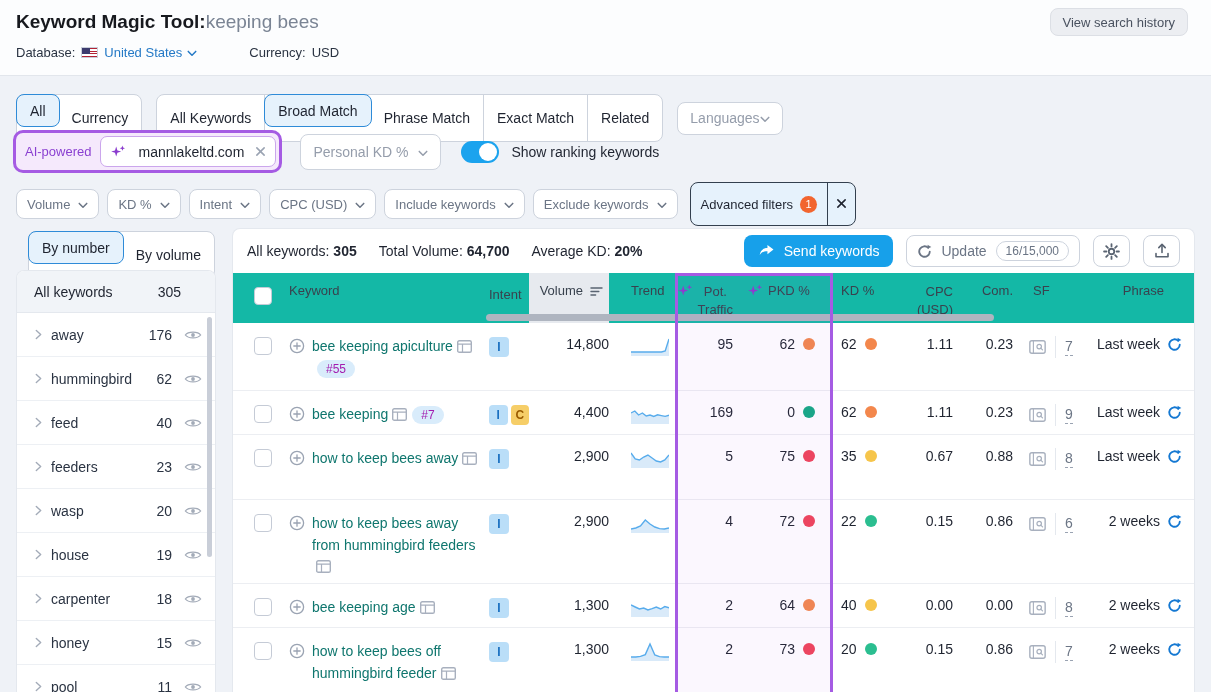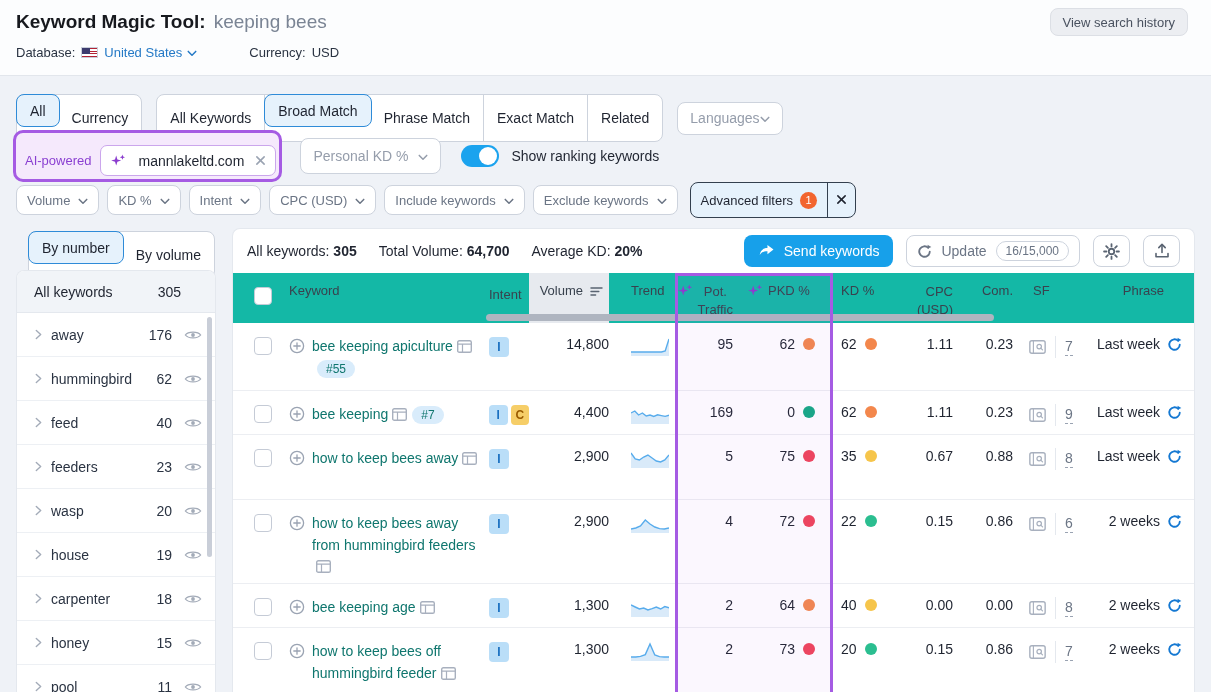--- a/index.html
+++ b/index.html
@@ -5,51 +5,51 @@
   * { margin:0; padding:0; box-sizing:border-box; }
   html,body { width:1211px; height:692px; }
   body {
     position:relative; overflow:hidden;
     background:#EFF2F7;
     font-family:"Liberation Sans", sans-serif;
     color:#1F2430; font-size:14px;
   }
   
   .top { position:absolute; left:0; top:0; width:100%; height:76px; background:#FCFDFE; border-bottom:1px solid #E2E6EC; }
-  .title-row { position:absolute; left:16px; top:11px; font-size:19px; display:flex; gap:8px; }
+  .title-row { position:absolute; left:16px; top:11px; font-size:19px; display:flex; }
   .title-main { font-weight:700; color:#17191E; }
   .title-query { color:#7A8494; }
   .view-history { position:absolute; right:23px; top:8px; height:28px; padding:0 12px; background:#ECEEF2; border:1px solid #DCDFE5; border-radius:8px; color:#4A5260; font-size:13px; display:flex; align-items:center; cursor:pointer; }
   .meta-row { position:absolute; left:16px; top:45px; display:flex; align-items:center; gap:6px; font-size:13px; color:#2A3342; }
   .flag { width:17px; height:11px; background:repeating-linear-gradient(180deg,#B22234 0 1.3px,#fff 1.3px 2.6px); position:relative; border:0.5px solid #C9CFDA; }
   .flag::after { content:""; position:absolute; left:0; top:0; width:8px; height:6px; background:#3C3B6E; }
   .db-link { color:#2479C6; display:flex; align-items:center; gap:5px; cursor:pointer; }
   .meta-gap { width:40px; }
   
   .tabs-row { position:absolute; top:94px; left:16px; display:flex; gap:14px; align-items:center; }
   .seg { display:flex; background:#fff; border:1px solid #CDD3DD; border-radius:8px; height:48px; }
   .seg-item { padding:0 13px; display:flex; align-items:center; font-size:14px; color:#1F2430; border-right:1px solid #CDD3DD; cursor:pointer; white-space:nowrap; }
   .seg-item:last-child { border-right:none; }
   .seg-item.sel { background:#E6F2FC; border:1px solid #2E8BD8; border-radius:8px; margin:-1px; height:33px; position:relative; z-index:1; }
   .lang-btn { height:33px; border:1px solid #CDD3DD; border-radius:8px; background:#fff; color:#959DAB; font-size:14px; padding:0 12px; display:flex; align-items:center; cursor:pointer; }
   
   .ai-row { position:absolute; top:130px; left:13px; display:flex; align-items:center; gap:12px; }
-  .ai-wrap { display:flex; align-items:center; border:3px solid #A55BE3; border-radius:10px; background:#F5E9FC; padding:12px 3px 3px 0; }
+  .ai-wrap { display:flex; align-items:center; border:3px solid #A55BE3; border-radius:10px; background:#F5E9FC; padding:3px 3px 3px 0; }
   .ai-label { color:#8A3FD1; font-size:13px; padding:0 9px; }
   .ai-input-box { background:#fff; border:1px solid #CBA6EC; border-radius:7px; height:31px; width:176px; display:flex; align-items:center; padding:0 9px; gap:7px; }
   .ai-input { border:none; outline:none; width:110px; font-size:14px; color:#1F2430; font-family:"Liberation Sans",sans-serif; background:transparent; }
   .ai-clear { color:#9AA3B2; margin-left:auto; cursor:pointer; display:flex; }
   .pkd-select { height:36px; border:1px solid #CDD3DD; border-radius:8px; background:#fff; color:#959DAB; font-size:14px; padding:0 12px; display:flex; align-items:center; gap:10px; cursor:pointer; margin-left:6px; }
   .toggle { width:38px; height:22px; border-radius:11px; background:#1BA3EE; position:relative; cursor:pointer; margin-left:8px; }
   .toggle::after { content:""; position:absolute; right:2px; top:2px; width:18px; height:18px; background:#fff; border-radius:50%; }
   .toggle-label { font-size:14px; color:#1F2430; }
   
   .filters-row { position:absolute; top:182px; left:16px; display:flex; gap:8px; align-items:center; }
   .filter-btn { height:30px; border:1px solid #CDD3DD; border-radius:8px; background:#fff; color:#6B7585; font-size:13px; padding:0 10px; display:flex; align-items:center; gap:8px; cursor:pointer; white-space:nowrap; }
-  .adv { display:flex; align-items:stretch; border:1.5px solid #33404F; border-radius:8px; background:#E6F2FC; height:36px; overflow:hidden; margin-left:4px; }
+  .adv { display:flex; align-items:stretch; border:1.5px solid #33404F; border-radius:8px; background:#E6F2FC; height:44px; overflow:hidden; margin-left:4px; }
   .adv-main { display:flex; align-items:center; gap:7px; padding:0 10px; font-size:13px; color:#1F2430; border-right:1.5px solid #33404F; cursor:pointer; }
   .adv-badge { width:17px; height:17px; border-radius:50%; background:#F2652F; color:#fff; font-size:11px; display:flex; align-items:center; justify-content:center; }
   .adv-x { width:27px; display:flex; align-items:center; justify-content:center; color:#1F2430; cursor:pointer; }
   
   .sb-tabs { position:absolute; left:28px; top:231px; }
   .sidebar { position:absolute; left:16px; top:270px; width:200px; bottom:0; background:#fff; border:1px solid #E4E8EE; border-bottom:none; border-radius:8px 8px 0 0; overflow:hidden; }
   .sb-head { height:42px; background:#F1F4F8; display:flex; align-items:center; justify-content:space-between; padding:0 34px 0 17px; font-size:14px; color:#1F2430; border-bottom:1px solid #E4E8EE; }
   .sb-row { height:44px; display:flex; align-items:center; padding:0 13px 0 18px; border-bottom:1px solid #EDF0F4; font-size:14px; color:#2A3342; gap:9px; cursor:pointer; }
   .sb-chev { color:#A3ABB8; display:flex; }
   .sb-label { flex:1; }
@@ -71,21 +71,21 @@
   .trow { display:flex; padding-left:16px; border-bottom:1px solid #ECEEF2; align-items:flex-start; }
   .cell { display:flex; align-items:flex-start; padding-top:13px; font-size:14px; color:#1F2430; }
   .c-cb { width:40px; padding-top:14px; }
   .checkbox { width:18px; height:18px; border:1px solid #C5CBD6; border-radius:4px; background:#fff; margin-left:5px; cursor:pointer; }
   .c-kw { width:190px; }
   .kw-inner { display:flex; gap:7px; }
   .plus { color:#9AA3B2; display:flex; padding-top:2px; cursor:pointer; }
   .kw-body { line-height:1.55; }
   .kw-link { color:#0f766e; text-decoration:none; cursor:pointer; }
   .win-icon { color:#A8B0BE; display:inline-flex; vertical-align:-2px; margin-left:4px; cursor:pointer; }
-  .rank-badge { background:#D9ECFB; color:#0f766e; border-radius:999px; padding:2px 9px; font-size:12px; margin-left:5px; white-space:nowrap; }
+  .rank-badge { background:#D9ECFB; color:#a21caf; border-radius:999px; padding:2px 9px; font-size:12px; margin-left:5px; white-space:nowrap; }
   .c-int { width:50px; padding-left:10px; gap:3px; padding-top:14px; }
   .intent-badge { width:20px; height:20px; border-radius:4px; font-size:12px; font-weight:700; display:flex; align-items:center; justify-content:center; }
   .intent-i { background:#BADEF8; color:#1A6FC0; }
   .intent-c { background:#F6CE68; color:#9A5B00; }
   .c-vol { width:80px; justify-content:flex-end; }
   .c-trend { width:66px; padding-left:22px; }
   .c-pot { width:60px; justify-content:flex-end; padding-right:2px; }
   .c-pkd { width:96px; justify-content:flex-end; padding-right:16px; }
   .c-kd { width:66px; padding-left:10px; }
   .c-cpc { width:72px; justify-content:flex-end; padding-right:16px; }

